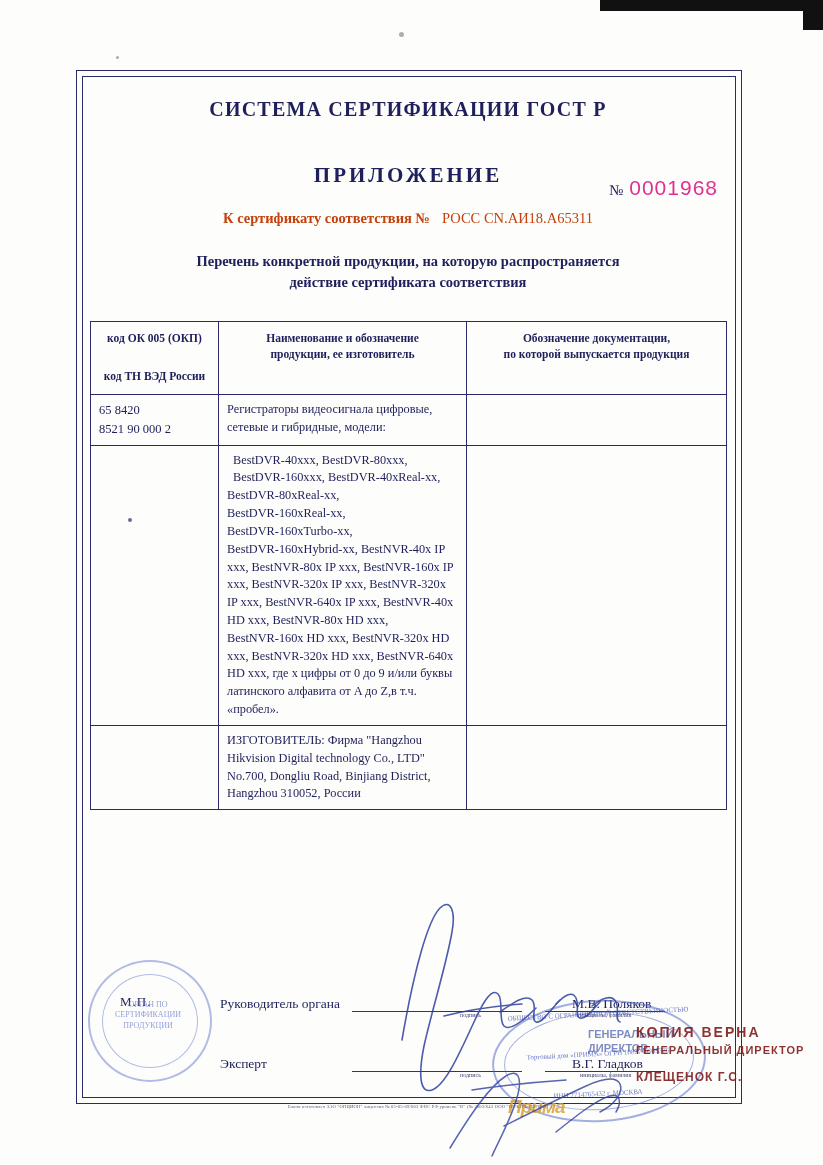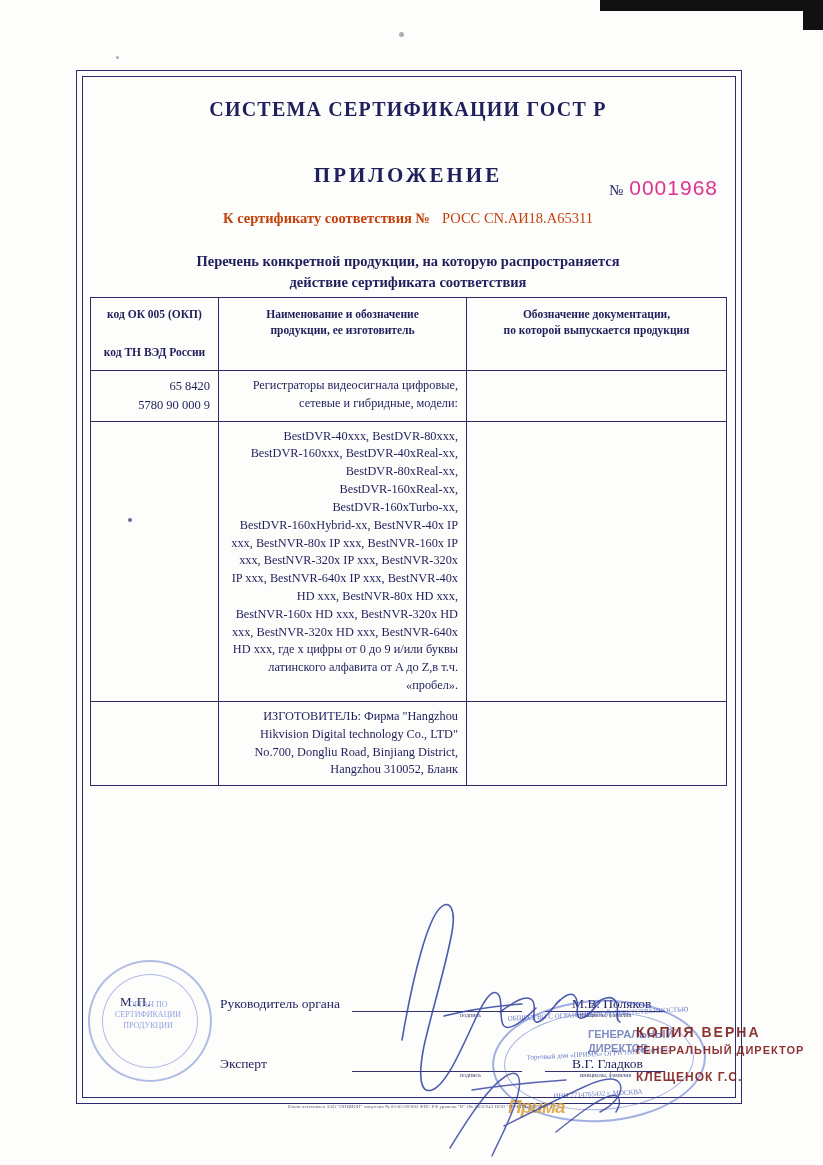--- a/index.html
+++ b/index.html
@@ -132,21 +132,21 @@
     text-align: center;
     margin-top: 24px;
     font-size: 14.5px;
     font-weight: bold;
     line-height: 1.45;
     color: #1f1f5c;
   }
 
   
   table.main {
-    margin-top: 4px;
+    margin-top: 28px;
     width: 636px;
     border-collapse: collapse;
     table-layout: fixed;
   }
   table.main th, table.main td {
     border: 1px solid #2b2b6b;
     vertical-align: top;
     color: #1f1f5c;
   }
   table.main th {
@@ -170,21 +170,21 @@
     padding: 6px 8px;
     line-height: 1.5;
   }
   td.col2 {
     font-size: 12.3px;
     padding: 6px 8px;
     line-height: 1.45;
   }
   td.col3 { padding: 6px 8px; }
 
-  .models-line { display: block; text-align: right; }
+  .models-line { display: block; }
   .indent { padding-left: 6px; }
 
   
   .sign-area {
     position: absolute;
     left: 90px;
     top: 990px;
     width: 636px;
     font-size: 13.5px;
     color: #1f1f5c;
@@ -435,21 +435,21 @@
           <th>
             <span>Обозначение документации,</span><br>
             <span>по которой выпускается продукция</span>
           </th>
         </tr>
       </thead>
       <tbody>
         <tr>
           <td class="col1">
             <span class="models-line">65 8420</span>
-            <span class="models-line">5780 90 000 9</span>
+            <span class="models-line">8521 90 000 2</span>
           </td>
           <td class="col2">
             <span class="models-line">Регистраторы видеосигнала цифровые,</span>
             <span class="models-line">сетевые и гибридные, модели:</span>
           </td>
           <td class="col3"></td>
         </tr>
         <tr>
           <td class="col1"></td>
           <td class="col2">
@@ -470,21 +470,21 @@
             <span class="models-line">«пробел».</span>
           </td>
           <td class="col3"></td>
         </tr>
         <tr>
           <td class="col1"></td>
           <td class="col2">
             <span class="models-line">ИЗГОТОВИТЕЛЬ: Фирма "Hangzhou</span>
             <span class="models-line">Hikvision Digital technology Co., LTD"</span>
             <span class="models-line">No.700, Dongliu Road, Binjiang District,</span>
-            <span class="models-line">Hangzhou 310052, Бланк</span>
+            <span class="models-line">Hangzhou 310052, России</span>
           </td>
           <td class="col3"></td>
         </tr>
       </tbody>
     </table>
 
   </div>
 
   <div class="stray-dot"></div>
 

